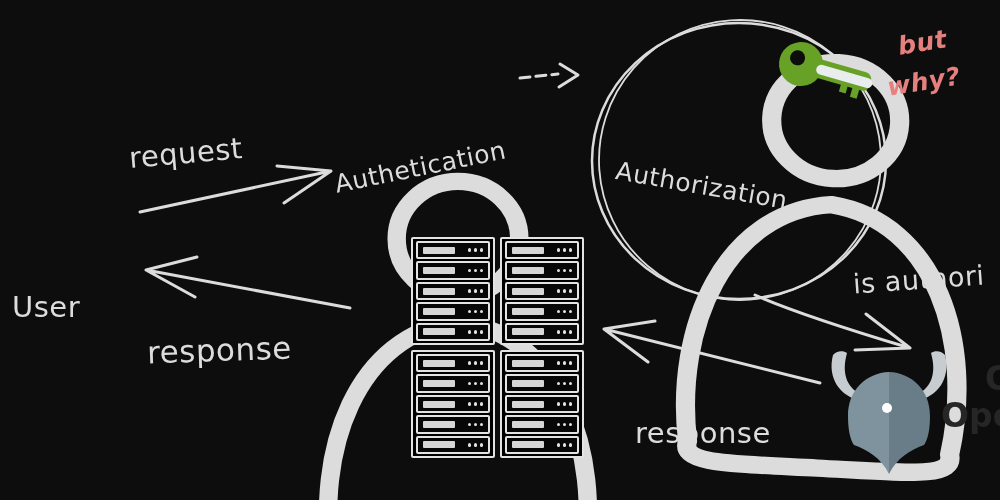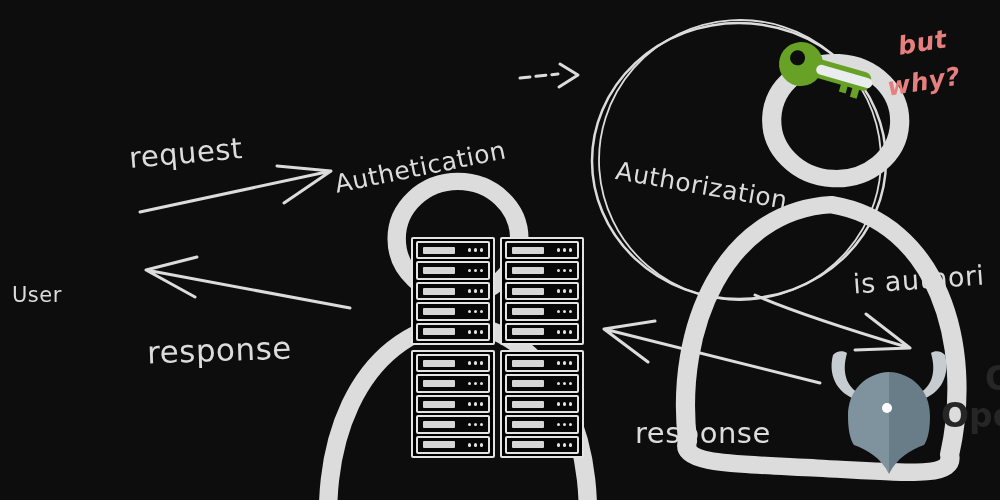--- a/index.html
+++ b/index.html
@@ -10,21 +10,21 @@
   }
   .art { position:absolute; left:0; top:0; }
   .ink-stroke { stroke:var(--stroke,#dcdcdc); fill:none; stroke-linecap:round; stroke-linejoin:round; }
   .arrow path { stroke:var(--stroke,#dcdcdc); fill:none; stroke-width:3; stroke-linecap:round; stroke-linejoin:round; }
   .hatch-line { stroke:var(--hatch,#3d474f); stroke-width:3; fill:none; }
 
   .hand {
     position:absolute; color:var(--stroke,#dcdcdc); white-space:nowrap;
     letter-spacing:0.5px; line-height:1.1;
   }
-  .lbl-user    { left:12px;  top:284px; font-size:21px; }
+  .lbl-user    { left:12px;  top:292px; font-size:29px; }
   .lbl-request { left:129px; top:138px; font-size:29px; transform:rotate(-5deg); }
   .lbl-authn   { left:335px; top:171px; font-size:25px; transform:rotate(-11.5deg); transform-origin:left center; }
   .lbl-authz   { left:616px; top:157px; font-size:25px; transform:rotate(10deg); transform-origin:left center; }
   .lbl-resp-l  { left:147px; top:333px; font-size:31px; transform:rotate(-2deg); }
   .lbl-resp-r  { left:635px; top:418px; font-size:29px; }
   .lbl-isauth  { left:853px; top:265px; font-size:27px; transform:rotate(-4deg); }
   .note { color:var(--note-red,#e5807f); font-style:italic; font-weight:600; font-size:25px; }
   .lbl-why1 { left:898px; top:29px; transform:rotate(-9deg); }
   .lbl-why2 { left:887px; top:68px; transform:rotate(-9deg); }
   .brand { color:var(--brand-text,#262626); font-weight:bold; font-size:33px; letter-spacing:0; }

